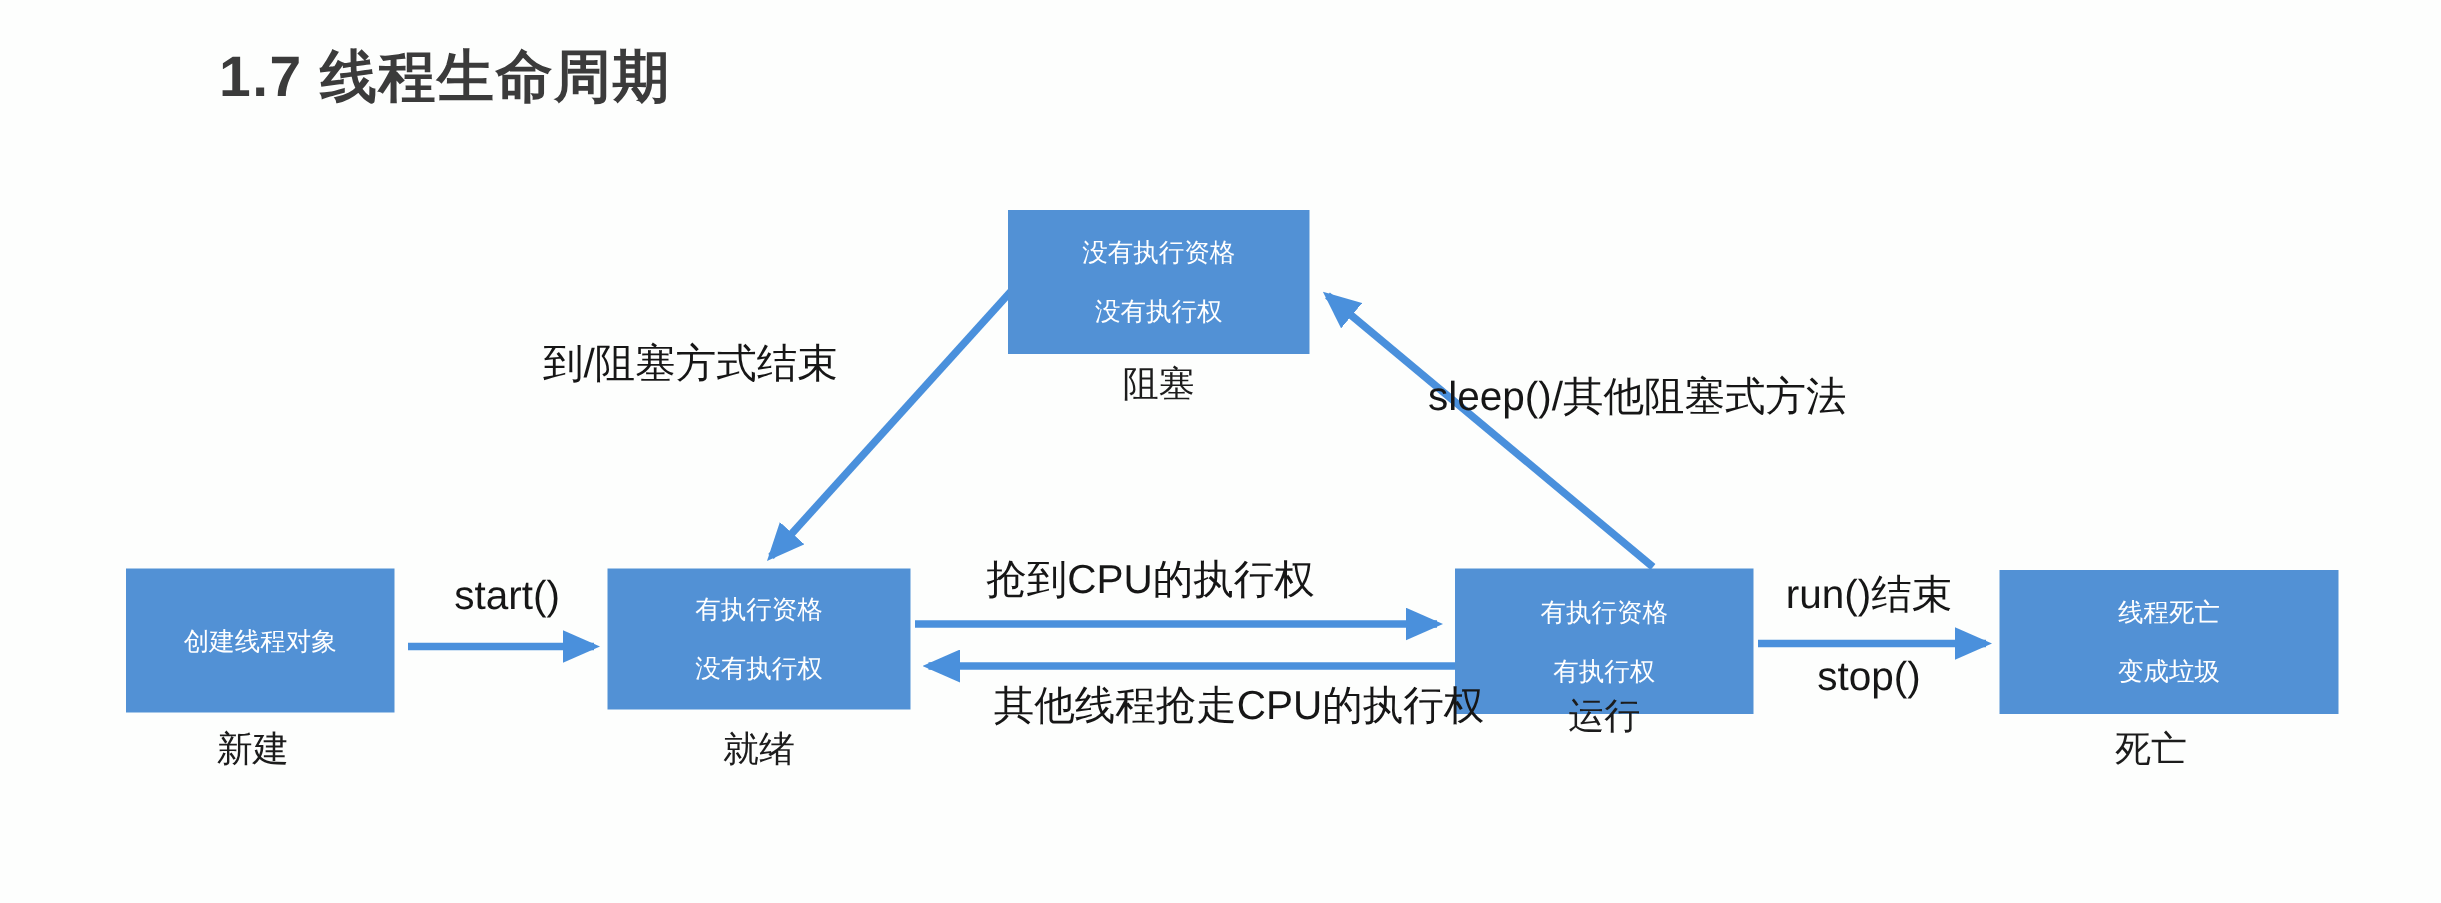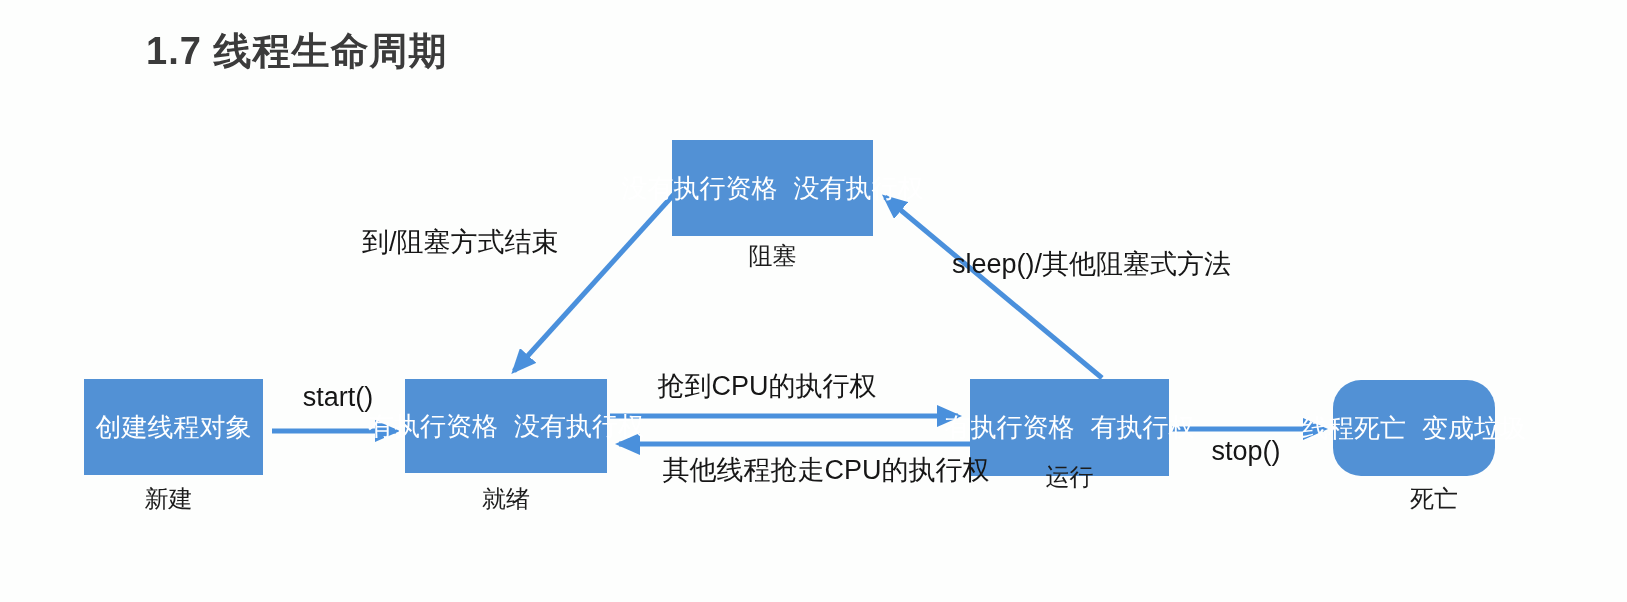--- a/index.html
+++ b/index.html
@@ -20,24 +20,25 @@
     font-weight: bold;
     color: var(--title-text, #3b3b3b);
     letter-spacing: 1px;
     white-space: nowrap;
   }
   .state-box {
     position: absolute;
     background: var(--box-fill, #5291d5);
     color: var(--box-text, #ffffff);
     display: flex;
+    flex-direction: column;
     align-items: center;
     justify-content: center;
     gap: 16px;
-    font-size: 26px;
+    font-size: 17px;
     text-align: center;
   }
   .box-line { white-space: nowrap; }
   .state-label {
     position: absolute;
     font-size: 24px;
     color: var(--label-text, #1c1c1c);
     text-align: center;
     white-space: nowrap;
   }
@@ -100,32 +101,33 @@
     <div class="box-line">没有执行权</div>
   </div>
   <div class="state-label" style="left:672px; top:240px; width:201px;">阻塞</div>
 
   <div class="state-box" style="left:970px; top:379px; width:199px; height:97px;">
     <div class="box-line">有执行资格</div>
     <div class="box-line">有执行权</div>
   </div>
   <div class="state-label" style="left:970px; top:461px; width:199px;">运行</div>
 
-  <div class="state-box" style="left:1333px; top:380px; width:162px; height:96px;border-radius:28px;">
+  <div class="state-box" style="left:1333px; top:380px; width:226px; height:96px;">
     <div class="box-line">线程死亡</div>
     <div class="box-line">变成垃圾</div>
   </div>
   <div class="state-label" style="left:1333px; top:483px; width:202px;">死亡</div>
 
   <div class="edge-label" style="left:272px; top:382px; width:132px;">start()</div>
 
   <div class="edge-label" style="left:591px; top:368px; width:352px;">抢到CPU的执行权</div>
 
   <div class="edge-label" style="left:644px; top:452px; width:364px;">其他线程抢走CPU的执行权</div>
 
+  <div class="edge-label" style="left:1170px; top:378px; width:152px;">run()结束</div>
   <div class="edge-label" style="left:1170px; top:436px; width:152px;">stop()</div>
 
   <div class="edge-label left-align" style="left:362px; top:222px; width:230px;">
     <span class="lbl-line">到/阻塞方式结束</span>
   </div>
 
   <div class="edge-label left-align" style="left:952px; top:246px; width:300px;">sleep()/其他阻塞式方法</div>
 
 </div>
 

